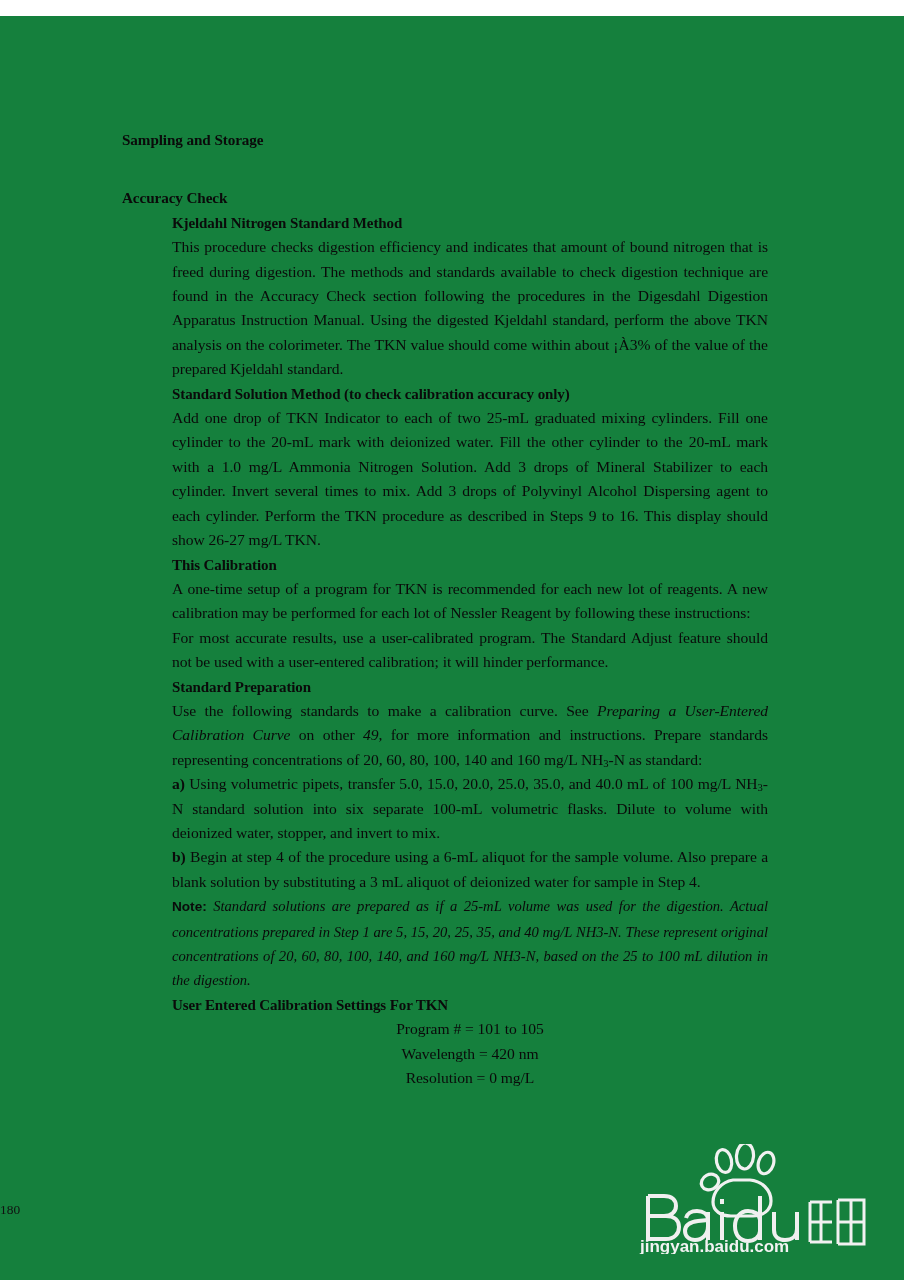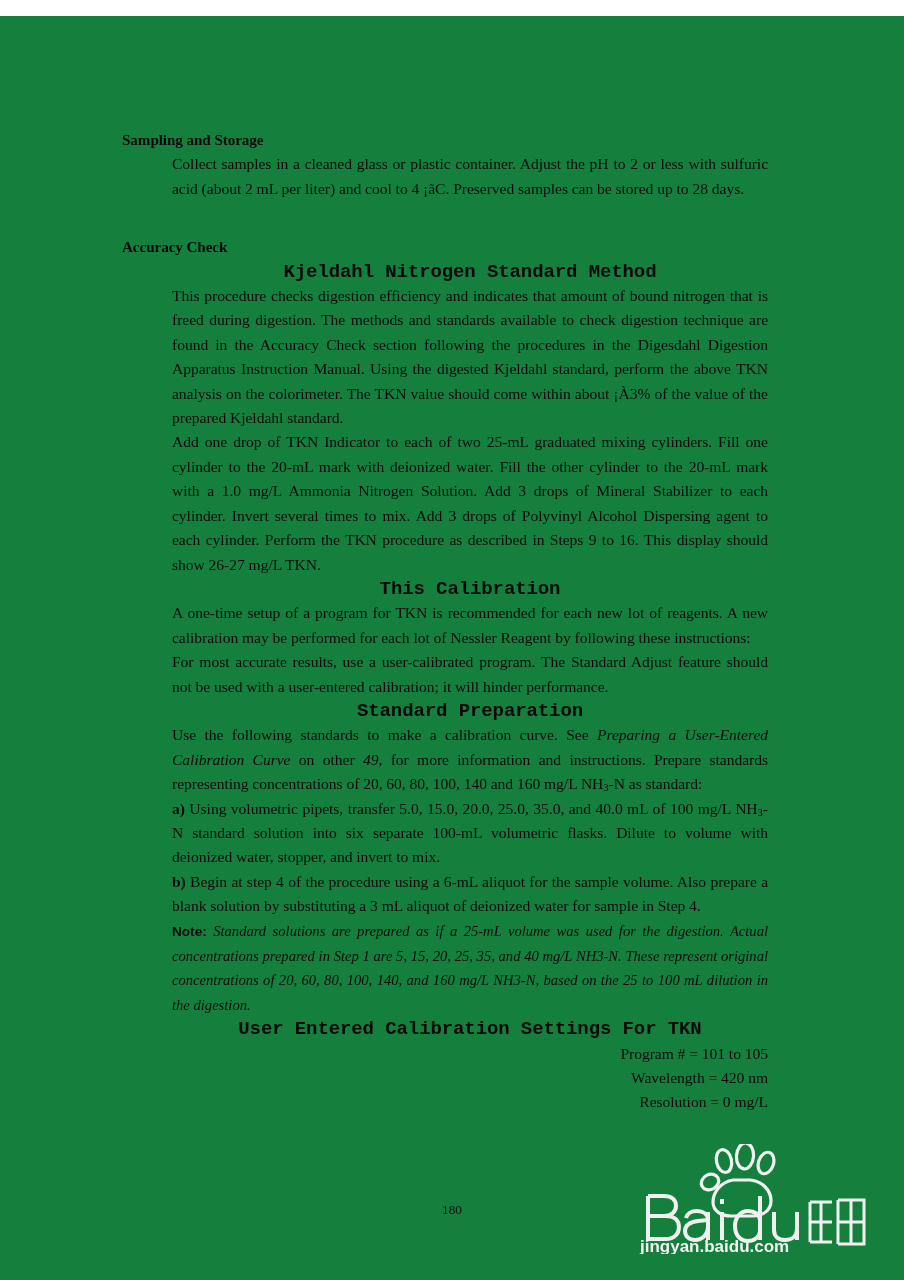--- a/index.html
+++ b/index.html
@@ -50,31 +50,30 @@
   p.body {
     margin: 0;
     font-size: 15.6px;
     line-height: 24.4px;
     text-align: justify;
     text-justify: inter-word;
     letter-spacing: -0.05px;
   }
 
   p.body.last-left {
-    text-align: right;
+    text-align: center;
   }
 
   p.sub-head {
     margin: 0;
     font-weight: bold;
-    font-size: 19px;
-    line-height: 24.4px;
-    text-align: center;
+    font-size: 15px;
+    line-height: 24.4px;
+    text-align: left;
     letter-spacing: -0.1px;
-    font-family: Liberation Mono, monospace;
   }
 
   p.note {
     margin: 0;
     font-size: 14.6px;
     line-height: 24.4px;
     text-align: justify;
     font-style: italic;
   }
   p.note .note-label {
@@ -93,21 +92,21 @@
     vertical-align: -0.18em;
     line-height: 0;
   }
 
   
   .page-number {
     position: absolute;
     left: 0;
     top: 1186px;
     width: 904px;
-    text-align: center;
+    text-align: left;
     font-size: 13.4px;
     color: #111;
   }
 
   
   .watermark {
     position: absolute;
     left: 638px;
     top: 1128px;
     width: 240px;
@@ -119,34 +118,32 @@
 </style>
 </head>
 <body>
 
 <div class="page">
 
   <div class="content">
 
     <h2 class="sec-head">Sampling and Storage</h2>
 
+
+    <div class="gap-lg"></div>
+
+    <h2 class="sec-head">Accuracy Check</h2>
+
     <div class="block">
-      <p class="body">Collect samples in a cleaned glass or plastic container. Adjust the pH to 2 or less with sulfuric acid (about 2 mL per liter) and cool to 4 ¡ãC. Preserved samples can be stored up to 28 days.</p>
-    </div>
-
-    <div class="gap-lg"></div>
-
-    <h2 class="sec-head">Accuracy Check</h2>
-
-    <div class="block">
 
       <p class="sub-head">Kjeldahl Nitrogen Standard Method</p>
 
       <p class="body">This procedure checks digestion efficiency and indicates that amount of bound nitrogen that is freed during digestion. The methods and standards available to check digestion technique are found in the Accuracy Check section following the procedures in the Digesdahl Digestion Apparatus Instruction Manual. Using the digested Kjeldahl standard, perform the above TKN analysis on the colorimeter. The TKN value should come within about ¡À3% of the value of the prepared Kjeldahl standard.</p>
 
+      <p class="sub-head">Standard Solution Method (to check calibration accuracy only)</p>
 
       <p class="body">Add one drop of TKN Indicator to each of two 25-mL graduated mixing cylinders. Fill one cylinder to the 20-mL mark with deionized water. Fill the other cylinder to the 20-mL mark with a 1.0 mg/L Ammonia Nitrogen Solution. Add 3 drops of Mineral Stabilizer to each cylinder. Invert several times to mix. Add 3 drops of Polyvinyl Alcohol Dispersing agent to each cylinder. Perform the TKN procedure as described in Steps 9 to 16. This display should show 26-27 mg/L TKN.</p>
 
       <p class="sub-head">This Calibration</p>
 
       <p class="body">A one-time setup of a program for TKN is recommended for each new lot of reagents. A new calibration may be performed for each lot of Nessler Reagent by following these instructions:</p>
 
       <p class="body">For most accurate results, use a user-calibrated program. The Standard Adjust feature should not be used with a user-entered calibration; it will hinder performance.</p>
 
       <p class="sub-head">Standard Preparation</p>

